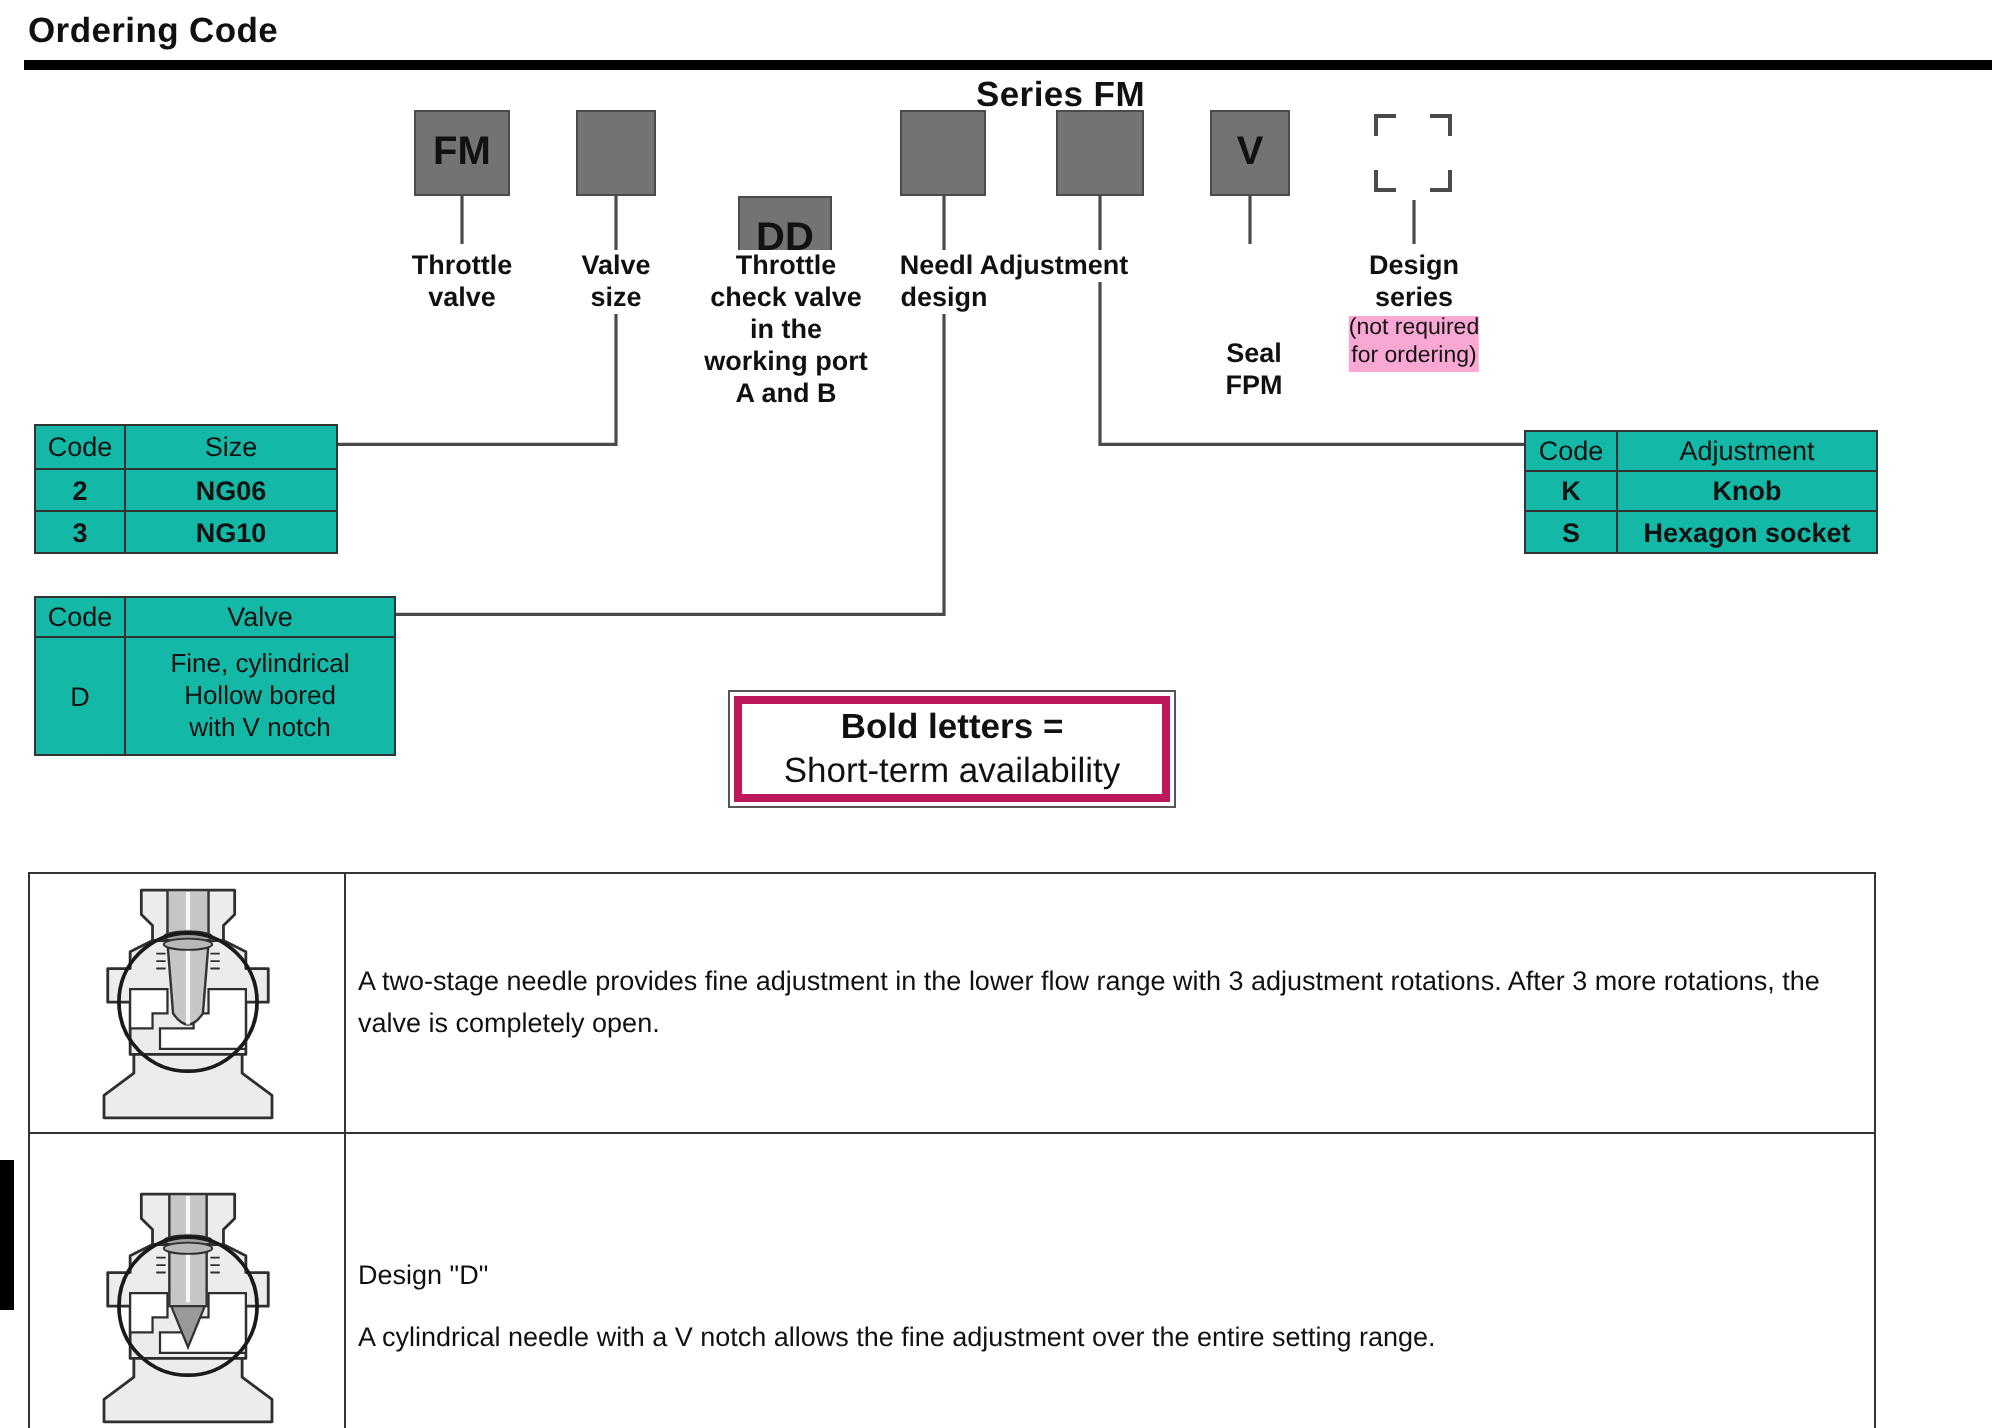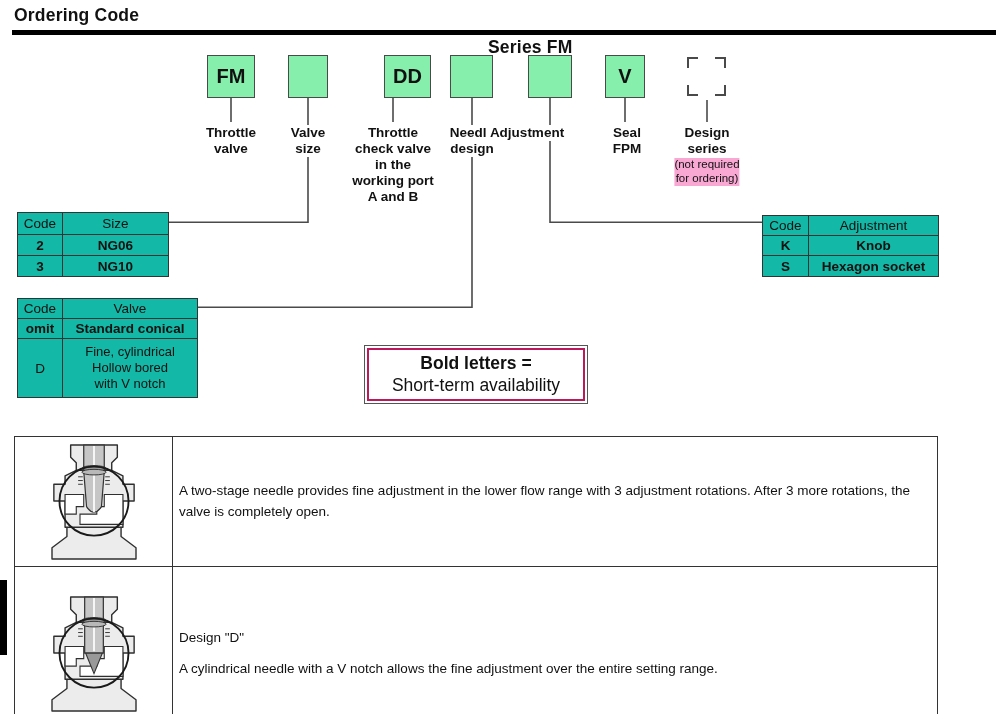--- a/index.html
+++ b/index.html
@@ -10,53 +10,53 @@
   
   .hdr-title { position:absolute; top:5px; font-size:17.5px; font-weight:bold; letter-spacing:.2px; z-index:2;text-align:center; }
   .hdr-left { left:14px; }
   .hdr-right { left:488px;margin-top:32px; }
   .hdr-rule { position:absolute; left:12px; top:30px; width:984px; height:5px; background:#000; z-index:2; }
 
   
   .connectors { position:absolute; left:0; top:0; z-index:1; }
 
   
-  .obox { position:absolute; top:55px; height:43px; border:1.6px solid #4a4a4a; background:#86efac;
+  .obox { position:absolute; top:55px; height:43px; border:1.6px solid #4a4a4a; background:#737373;
           display:flex; align-items:center; justify-content:center; font-weight:bold; font-size:20px; z-index:2; }
   .b1 { left:207px; width:48px; }
   .b2 { left:288px; width:40px; }
-  .b3 { left:384px; width:47px; }
+  .b3 { left:369px; width:47px;margin-top:43px; }
   .b4 { left:450px; width:43px; }
   .b5 { left:528px; width:44px; }
   .b6 { left:605px; width:40px; }
   .obox-dashed { position:absolute; top:55px; left:685px; width:43px; height:43px; z-index:2; }
 
   
   .olabel { position:absolute; top:125px; transform:translateX(-50%); text-align:center;
             font-weight:bold; font-size:13.5px; line-height:1.18; white-space:pre-line;
             background:#fff; padding:0 3px; z-index:2; }
   .l1 { left:231px; } .l2 { left:308px; } .l3 { left:393px; } .l4 { left:472px; }
-  .l5 { left:527px; } .l6 { left:627px; } .l7 { left:707px; }
+  .l5 { left:527px; } .l6 { left:627px;margin-top:44px; } .l7 { left:707px; }
   .lnote { position:absolute; top:158px; left:707px; transform:translateX(-50%); text-align:center;
            font-size:11.5px; line-height:1.2; white-space:pre-line; background:#f9a8d4; z-index:2; }
 
   
   .dtable { position:absolute; border-collapse:collapse; font-size:13.5px; background:#14b8a6; z-index:2; }
   .dtable th, .dtable td { border:1.4px solid #333; text-align:center; vertical-align:middle;
                            font-weight:normal; padding:0 4px; }
   .dtable td.bold { font-weight:bold; }
   .size-t { left:17px; top:212px; }
   .needle-t { left:17px; top:298px; }
   .adj-t { left:762px; top:215px; }
   .multiline { white-space:pre-line; font-size:13px; line-height:1.22; }
 
   
   .note-box { position:absolute; left:364px; top:345px; width:224px; height:59px;
               border:1px solid #555; padding:2px; background:#fff; z-index:2; }
-  .note-inner { width:100%; height:100%; border:2px solid #be185d; display:flex; flex-direction:column;
+  .note-inner { width:100%; height:100%; border:4px solid #be185d; display:flex; flex-direction:column;
                 align-items:center; justify-content:center; font-size:17.5px; line-height:1.22; }
   .note-line1 { font-weight:bold; }
 
   
   .desc-table { position:absolute; left:14px; top:436px; width:924px; height:305px;
                 border:1.5px solid #333; display:grid; grid-template-columns:158px 1fr;
                 grid-template-rows:130px 1fr; background:#fff; z-index:2; }
   .cell { display:flex; }
   .cell-img { border-right:1.4px solid #333; align-items:center; justify-content:center; }
   .rb { border-bottom:1.4px solid #333; }
@@ -146,24 +146,20 @@
   <table class="dtable needle-t">
     <colgroup>
         <col style="width:45px">
         <col style="width:135px">
       </colgroup>
     <tbody>
         <tr style="height:20px">
       <th>Code</th>
       <th>Valve</th>
     </tr>
-    <tr style="height:20px">
-      <td class="bold">omit</td>
-      <td class="bold">Standard conical</td>
-    </tr>
     <tr style="height:59px">
       <td>D</td>
       <td class="multiline">Fine, cylindrical
 Hollow bored
 with V notch</td>
     </tr>
   </tbody>
     </table>
 
   <table class="dtable adj-t">

